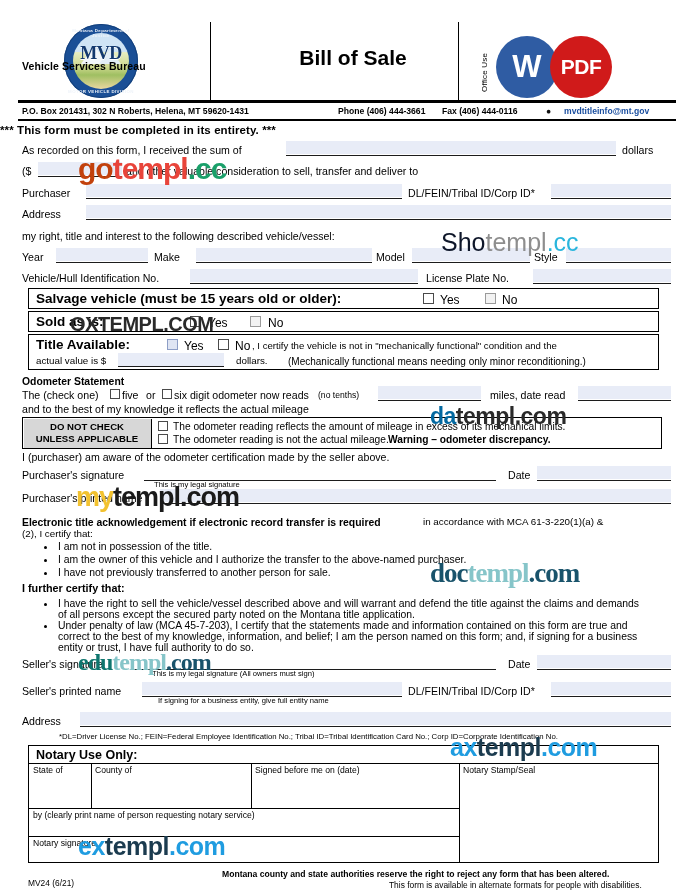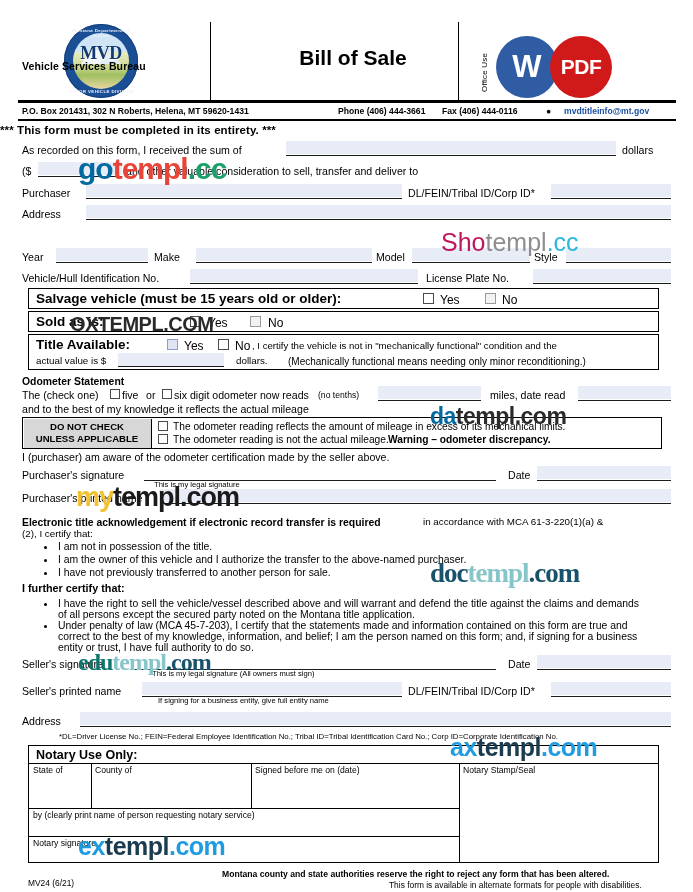--- a/index.html
+++ b/index.html
@@ -232,20 +232,21 @@
   <div class="fld" style="left:86px;top:184px;width:316px;"></div>
   <div class="ln" style="left:86px;top:198px;width:316px;"></div>
   <div class="t" style="left:408px;top:188px;">DL/FEIN/Tribal ID/Corp ID*</div>
   <div class="fld" style="left:551px;top:184px;width:120px;"></div>
   <div class="ln" style="left:551px;top:198px;width:120px;"></div>
 
   <div class="t" style="left:22px;top:209px;">Address</div>
   <div class="fld" style="left:86px;top:205px;width:585px;"></div>
   <div class="ln" style="left:86px;top:219px;width:585px;"></div>
 
+  <div class="t" style="left:22px;top:231px;">my right, title and interest to the following described vehicle/vessel:</div>
 
   <div class="t" style="left:22px;top:252px;">Year</div>
   <div class="fld" style="left:56px;top:248px;width:92px;"></div>
   <div class="ln" style="left:56px;top:262px;width:92px;"></div>
 
   <div class="t" style="left:154px;top:252px;">Make</div>
   <div class="fld" style="left:196px;top:248px;width:176px;"></div>
   <div class="ln" style="left:196px;top:262px;width:176px;"></div>
 
   <div class="t" style="left:376px;top:252px;">Model</div>
@@ -389,25 +390,25 @@
   <div class="t s" style="left:255px;top:766px;">Signed before me on (date)</div>
   <div class="t s" style="left:463px;top:766px;">Notary Stamp/Seal</div>
   <div class="t s" style="left:33px;top:811px;">by (clearly print name of person requesting notary service)</div>
   <div class="t s" style="left:33px;top:839px;">Notary signature</div>
 
   <div class="footer-note b" style="left:222px;top:869px;font-weight:bold;">Montana county and state authorities reserve the right to reject any form that has been altered.</div>
   <div class="footer-note" style="left:389px;top:880px;font-size:8.4px;">This form is available in alternate formats for people with disabilities.</div>
   <div class="footer-note" style="left:28px;top:878px;font-size:8.4px;">MV24 (6/21)</div>
 
   <div class="wm wm-go" style="left:78px;top:152px;">
-    <span style="color:#0369a1">go</span><span style="color:#e8443a">templ</span><span style="color:#1aa06a">.cc</span>
+    <span style="color:#c2410c">go</span><span style="color:#e8443a">templ</span><span style="color:#1aa06a">.cc</span>
   </div>
 
   <div class="wm wm-sho" style="left:441px;top:228px;">
-    <span style="color:#be185d">Sho</span><span style="color:#8e8e8e">templ</span><span style="color:#2ab6dd">.cc</span>
+    <span style="color:#0f172a">Sho</span><span style="color:#8e8e8e">templ</span><span style="color:#2ab6dd">.cc</span>
   </div>
 
   <div class="wm wm-ox" style="left:70px;top:313px;">
     <span style="color:#2a2a2a">OXTEMPL.COM</span>
   </div>
 
   <div class="wm wm-da" style="left:430px;top:403px;">
     <span style="color:#0369a1">da</span><span style="color:#2a2a2a">templ.com</span>
   </div>
 

